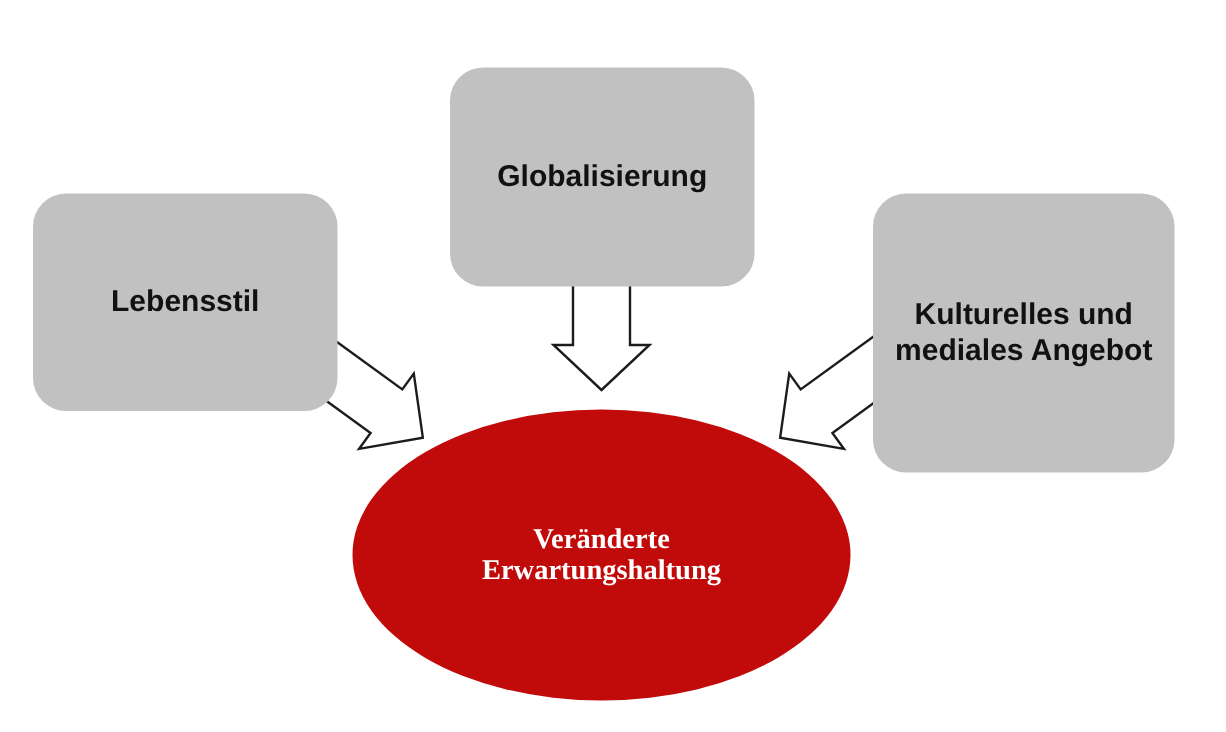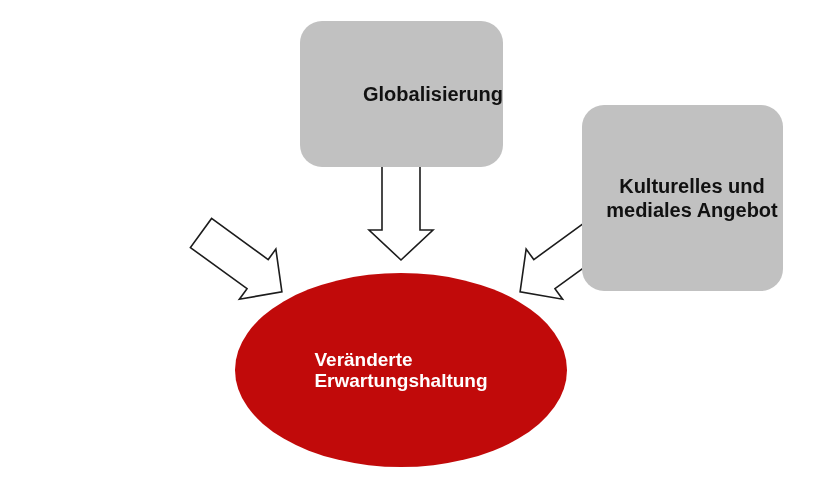--- a/index.html
+++ b/index.html
@@ -14,23 +14,24 @@
     height: 488px;
     background: #ffffff;
     overflow: hidden;
   }
   .factor-box {
     position: absolute;
     background: #c1c1c1;
     border-radius: 22px;
     display: flex;
     align-items: center;
-    justify-content: flex-end;
+    justify-content: center;
     text-align: center;
     z-index: 2;
+    margin-top: 24px;
   }
   .factor-label {
     font-size: 20px;
     font-weight: bold;
     color: #111111;
     line-height: 1.22;
     max-width: 182px;
   }
   #box-lebensstil   { left: 22px;  top: 105px; width: 203px; height: 145px; }
   #box-globalisierung { left: 300px; top: 21px;  width: 203px; height: 146px; }
@@ -53,21 +54,23 @@
     position: absolute;
     left: 235px;
     top: 273px;
     width: 332px;
     height: 194px;
     background: #c10a0a;
     border-radius: 50%;
     display: flex;
     align-items: center;
     justify-content: center;
+    text-align: center;
     z-index: 0;
+    font-family: Liberation Serif, serif;
   }
   .result-text {
     color: #ffffff;
     font-size: 19px;
     font-weight: bold;
     line-height: 1.13;
   }
   .result-line { display: block; }
 </style>
 </head>
@@ -81,20 +84,23 @@
       <span class="result-line">Erwartungshaltung</span>
     </div>
   </div>
 
   <svg class="arrows-layer" viewBox="0 0 817 488" xmlns="http://www.w3.org/2000/svg" aria-hidden="true">
     <polygon class="arrow-shape" points="-18,0 -18,70 -31,70 0,100 31,70 18,70 18,0" transform="translate(201,233) rotate(-54)"></polygon>
     <polygon class="arrow-shape" points="-19,0 -19,66 -32,66 0,96 32,66 19,66 19,0" transform="translate(401,164)"></polygon>
     <polygon class="arrow-shape" points="-18,0 -18,70 -31,70 0,100 31,70 18,70 18,0" transform="translate(601,233) rotate(54)"></polygon>
   </svg>
 
+  <div class="factor-box" id="box-lebensstil">
+    <span class="factor-label">Lebensstil</span>
+  </div>
 
   <div class="factor-box" id="box-globalisierung">
     <span class="factor-label">Globalisierung</span>
   </div>
 
   <div class="factor-box" id="box-kultur">
     <span class="factor-label">Kulturelles und mediales Angebot</span>
   </div>
 
 </div>

